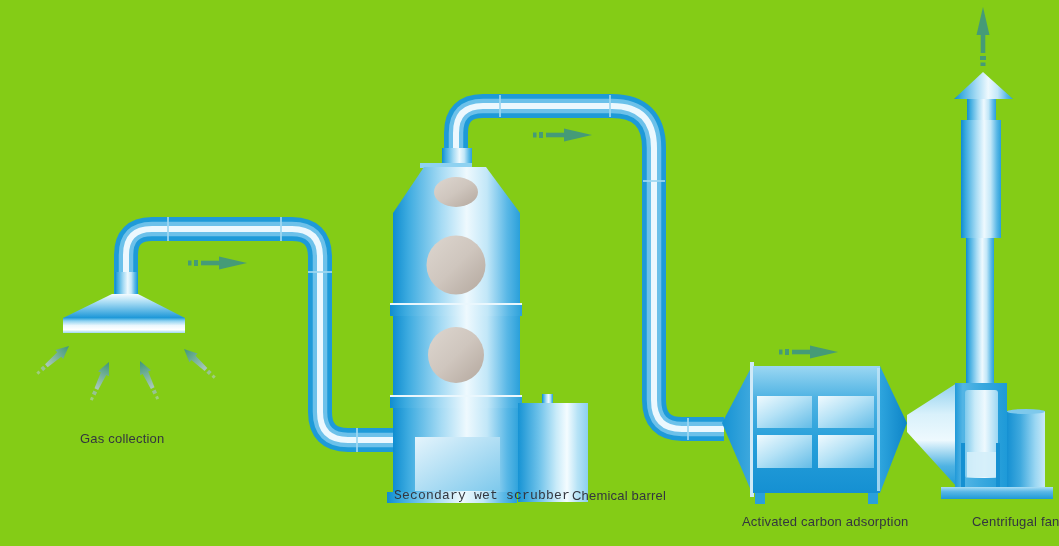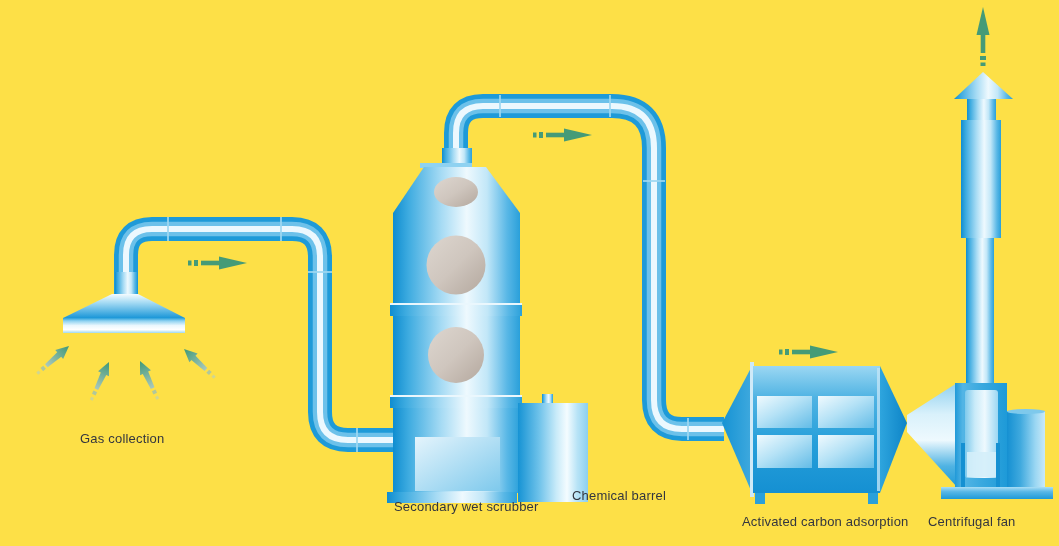--- a/index.html
+++ b/index.html
@@ -1,28 +1,28 @@
 <!DOCTYPE html>
 <html><head>
 <meta charset="utf-8">
 <style>
   html,body{margin:0;padding:0;background:#fff;}
   .stage{
-    position:relative;width:1059px;height:546px;background:#fde047;overflow:hidden;
+    position:relative;width:1059px;height:546px;background:#84cc16;overflow:hidden;
     font-family:"Liberation Sans", sans-serif;
   }
   .stage svg{position:absolute;left:0;top:0;}
   .label{
     position:absolute;font-size:13px;letter-spacing:.2px;color:#33363f;white-space:nowrap;
   }
   .label-gas{left:80px;top:431px;}
-  .label-scrubber{left:394px;top:499px;}
+  .label-scrubber{left:394px;top:488px;font-family:Liberation Mono, monospace;}
   .label-barrel{left:572px;top:488px;}
   .label-carbon{left:742px;top:514px;text-align:center;}
-  .label-fan{left:928px;top:514px;}
+  .label-fan{left:972px;top:514px;}
   .pipe-outer{fill:none;stroke:#1e9ad8;stroke-width:24;}
   .pipe-mid{fill:none;stroke:#6cc1ea;stroke-width:14.5;}
   .pipe-core{fill:none;stroke:#ecf8fe;stroke-width:6;}
   .pipe-seam{stroke:#9ed8f2;stroke-width:2;opacity:.85;}
 </style>
 </head>
 <body>
 
 <div class="stage">
 

